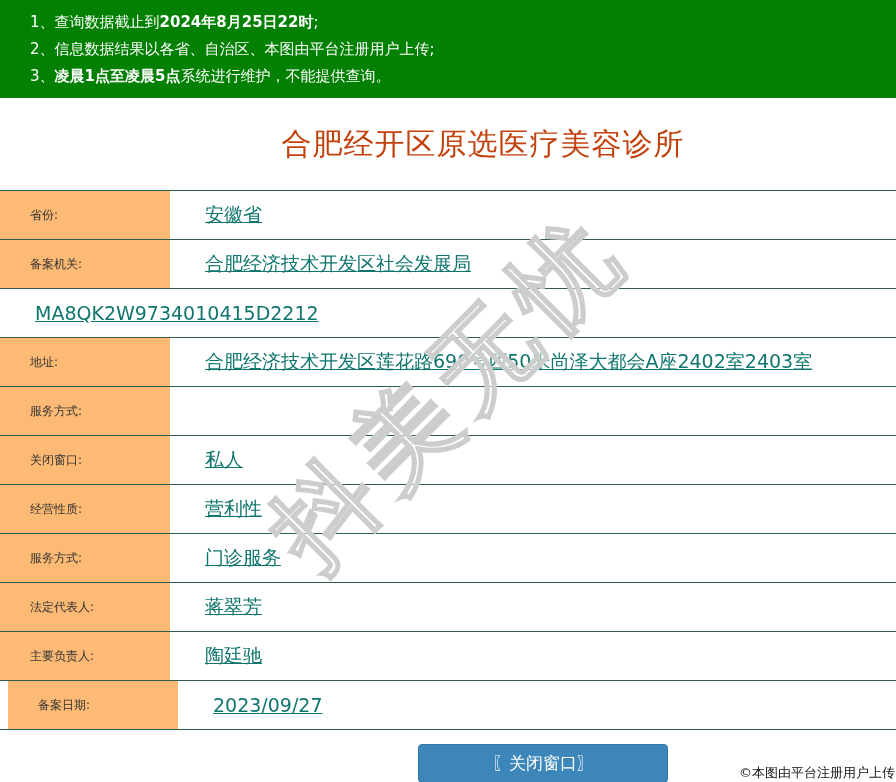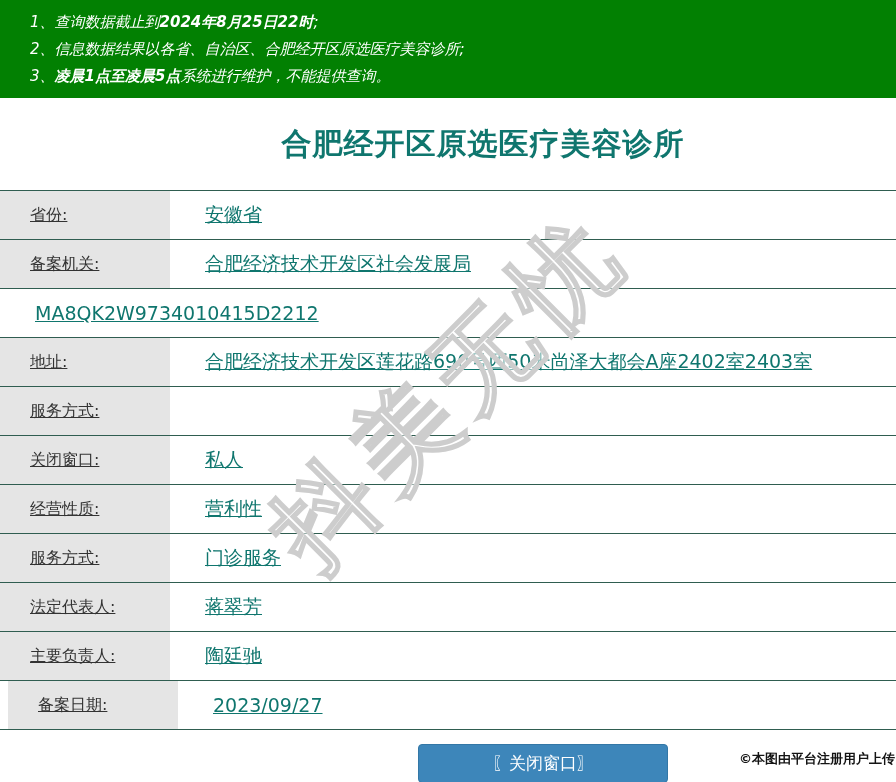--- a/index.html
+++ b/index.html
@@ -11,54 +11,53 @@
   }
 
   
   .notice-bar {
     background:#028002;
     color:#ffffff;
     height:98px;
     box-sizing:border-box;
     padding:9px 10px 0 30px;
     font-size:15px;
-    font-style:italic;
   }
   .notice-line { line-height:27px; white-space:nowrap; }
   .notice-line .bold-seg { font-weight:bold; }
 
   
   .title-wrap {
     height:92px;
     display:flex; align-items:center; justify-content:center;
     padding-left:70px;
   }
   .page-title {
     font-size:30px;
-    font-weight:700;
-    color:#0f766e;
+    font-weight:400;
+    color:#c2410c;
     letter-spacing:1px;
     margin:16px;
   }
 
   
   .record-table { width:896px; }
   .record-row {
     display:flex;
     height:48px;
     border-top:1px solid #2f5d50;
   }
   .record-row:last-child { border-bottom:1px solid #2f5d50;padding-left:8px; }
   .cell-label {
     width:170px;
     box-sizing:border-box;
     padding-left:30px;
-    background:#e5e5e5;
+    background:#fdba74;
     display:flex; align-items:center;
-    font-size:16px; color:#333333;text-decoration:underline;
+    font-size:12px; color:#333333;
   }
   .cell-value {
     flex:1;
     box-sizing:border-box;
     padding-left:35px;
     display:flex; align-items:center;
     font-size:19px; color:#0f766e;text-decoration:underline;
   }
 
   
@@ -87,34 +86,34 @@
     color:rgba(255,255,255,0.50);
     -webkit-text-stroke:2px #cdcdcd;
     text-stroke:2px #cdcdcd;
     pointer-events:none;
     z-index:5;
   }
 
   
   .attribution {
     position:absolute;
-    right:1px; bottom:14px;
+    right:1px; bottom:0;
     font-size:13px;
-    font-weight:bold;
+    font-weight:normal;
     color:#141414;
     text-shadow:-1px -1px 0 #fff, 1px -1px 0 #fff, -1px 1px 0 #fff, 1px 1px 0 #fff;
     z-index:6;
   }
 </style>
 </head>
 <body>
 
 <div class="notice-bar">
   <div class="notice-line"><span>1、</span><span>查询数据截止到</span><span class="bold-seg">2024年8月25日22时</span><span>;</span></div>
-  <div class="notice-line"><span>2、</span><span>信息数据结果以各省、自治区、合肥经开区原选医疗美容诊所;</span><span class="bold-seg"></span><span></span></div>
+  <div class="notice-line"><span>2、</span><span>信息数据结果以各省、自治区、本图由平台注册用户上传;</span><span class="bold-seg"></span><span></span></div>
   <div class="notice-line"><span>3、</span><span></span><span class="bold-seg">凌晨1点至凌晨5点</span><span>系统进行维护，不能提供查询。</span></div>
 </div>
 
 <div class="title-wrap">
   <h1 class="page-title">合肥经开区原选医疗美容诊所</h1>
 </div>
 
 <div class="record-table">
   <div class="record-row">
     <div class="cell-label">省份:</div>

